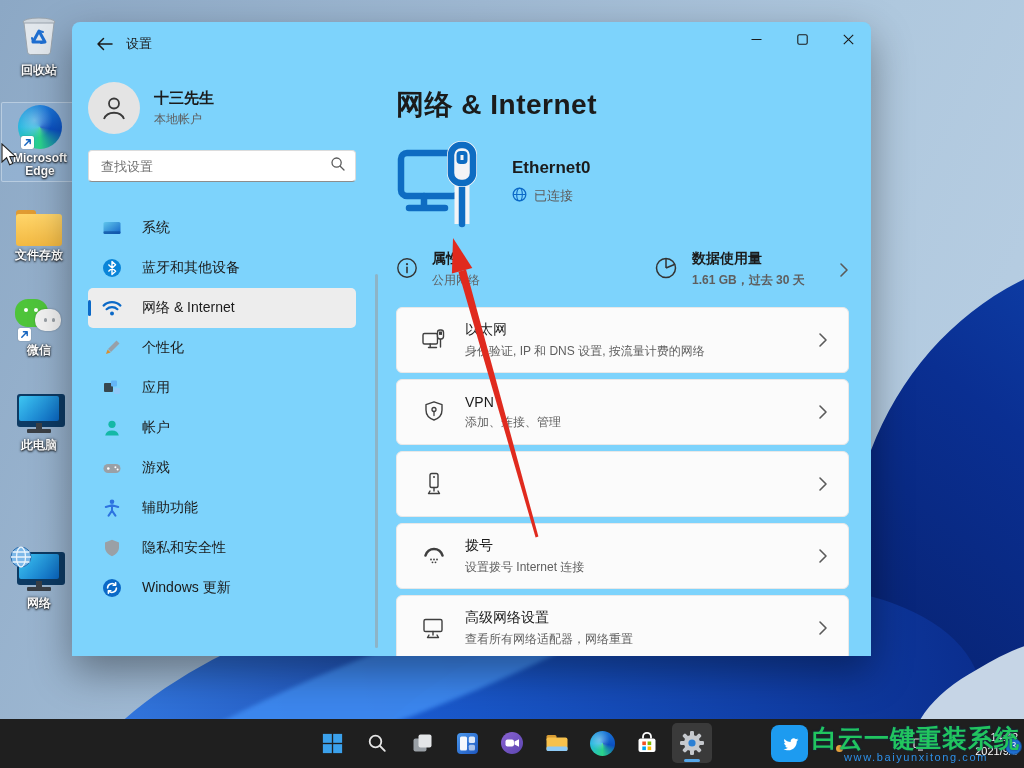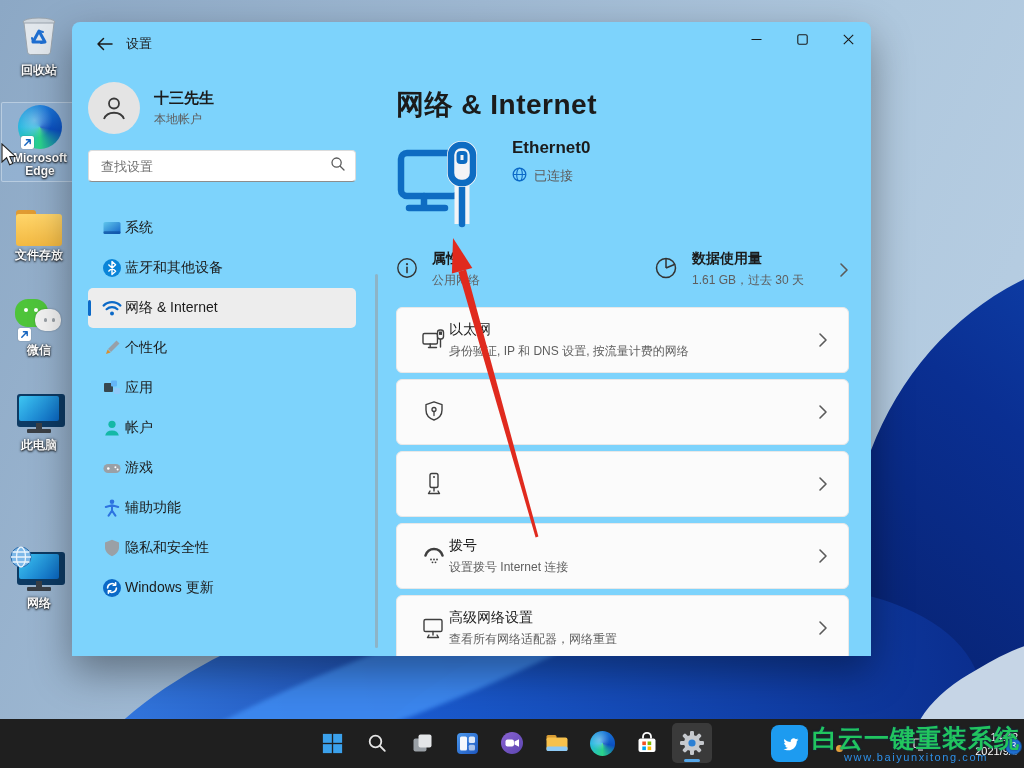--- a/index.html
+++ b/index.html
@@ -62,40 +62,40 @@
   .uinfo{margin-left:14px;}
   .uname{font-size:15px;font-weight:bold;}
   .utype{font-size:12px;color:#5e5e5e;margin-top:3px;}
   .searchbox{margin-top:16px;height:30px;background:#fff;border:1px solid #dcdcdc;border-bottom:1px solid #8d8d8d;
      border-radius:4px;display:flex;align-items:center;padding:0 9px 0 10px;}
   .searchbox input{flex:1;border:none;outline:none;font-size:13px;background:transparent;color:#1b1b1b;
      font-family:"Liberation Sans",sans-serif;}
   .searchbox input::placeholder{color:#717171;}
   .nav{margin-top:26px;}
   .nav-item{position:relative;height:40px;border-radius:5px;display:flex;align-items:center;
-     padding-left:14px;gap:3px;font-size:14px;}
+     padding-left:14px;gap:20px;font-size:14px;}
   .nav-item .ic{width:20px;height:20px;flex:none;display:grid;place-items:center;}
   .nav-item.sel{background:#ededed;}
   .nav-item.sel:before{content:"";position:absolute;left:0;top:12px;width:3px;height:16px;border-radius:2px;background:#0b69c7;}
   .side-scroll{position:absolute;right:-6px;top:208px;bottom:8px;width:3px;background:#9a9a9a;opacity:.55;border-radius:2px;}
   .main{flex:1;box-sizing:border-box;padding:0 22px 0 24px;}
   .page-title{margin-top:20px;font-size:28px;font-weight:bold;letter-spacing:.5px;}
   .hero{display:flex;align-items:flex-start;margin-top:14px;}
-  .hero-txt{margin-left:28px;}
+  .hero-txt{margin-left:28px;margin-top:20px;}
   .hero-name{font-size:17px;font-weight:bold;}
   .hero-status{display:flex;align-items:center;gap:7px;margin-top:9px;font-size:13px;color:#5d5d5d;}
   .info-row{display:flex;align-items:center;margin-top:12px;}
   .info-block{display:flex;align-items:center;gap:14px;}
   .info-block .t1{font-size:14px;font-weight:bold;}
   .info-block .t2{font-size:12px;color:#5e5e5e;margin-top:4px;}
   .cards{margin-top:18px;display:flex;flex-direction:column;gap:6px;}
   .card{height:66px;background:#fbfbfb;border:1px solid #e8e8e8;border-radius:6px;display:flex;
      align-items:center;box-sizing:border-box;padding:0 20px 0 22px;}
   .card .ic{width:30px;flex:none;display:grid;place-items:center;}
-  .card .txt{margin-left:0;}
+  .card .txt{margin-left:16px;}
   .card .t1{font-size:14px;}
   .card .t2{font-size:12px;color:#5e5e5e;margin-top:4px;}
   .chev{margin-left:auto;flex:none;display:grid;place-items:center;}
   
   .taskbar{position:absolute;left:0;top:719px;width:1024px;height:49px;background:#1f1f1f;z-index:30;}
   .tb-center{position:absolute;left:50%;top:4px;transform:translateX(-50%);display:flex;gap:5px;}
   .tb-cell{width:40px;height:40px;border-radius:5px;display:grid;place-items:center;position:relative;}
   .tb-cell.active{background:#3a3a3a;}
   .tb-cell.active:after{content:"";position:absolute;left:12px;bottom:1px;width:16px;height:3px;border-radius:2px;background:#55a6e8;}
   .tw-cell{position:absolute;left:771px;top:6px;width:37px;height:37px;border-radius:8px;background:#1d9bf0;display:grid;place-items:center;}
@@ -407,21 +407,21 @@
           </div>
           <div class="info-block">
             <span>
               <svg width="24" height="24" viewBox="0 0 24 24">
                   <circle cx="12" cy="12" r="9.5" fill="none" stroke="#333" stroke-width="1.5"></circle>
                   <path d="M12 12 V2.5 M12 12 L21 8.2" stroke="#333" stroke-width="1.5" fill="none"></path>
                 </svg>
             </span>
             <span>
               <span class="t1" style="display:block;">数据使用量</span>
-              <span class="t2" style="display:block;">1.61 GB，过去 30 天</span>
+              <span class="t2" style="display:block;font-weight:bold;">1.61 GB，过去 30 天</span>
             </span>
           </div>
           <span class="chev">
             <svg width="10" height="16" viewBox="0 0 10 16">
                 <path d="M2 2 l6 6 -6 6" stroke="#5a5a5a" stroke-width="1.6" fill="none" stroke-linecap="round" stroke-linejoin="round"></path>
               </svg>
           </span>
         </div>
 
         <div class="cards">
@@ -448,20 +448,24 @@
             </span>
           </div>
 
           <div class="card">
             <span class="ic">
               <svg width="26" height="26" viewBox="0 0 26 26">
                   <path d="M13 2.8 l8 2.8 V11 c0 5-3.3 8.4-8 10 C8.3 19.4 5 16 5 11 V5.6 z" fill="none" stroke="#3f3f3f" stroke-width="1.4" stroke-linejoin="round"></path>
                   <circle cx="13" cy="10.5" r="2" fill="none" stroke="#3f3f3f" stroke-width="1.3"></circle>
                   <path d="M13 12.5 v4" stroke="#3f3f3f" stroke-width="1.3" stroke-linecap="round"></path>
                 </svg>
+            </span>
+            <span class="txt">
+              <span class="t1" style="display:block;">VPN</span>
+              <span class="t2" style="display:block;">添加、连接、管理</span>
             </span>
             <span class="chev">
               <svg width="10" height="16" viewBox="0 0 10 16">
                   <path d="M2 2 l6 6 -6 6" stroke="#5a5a5a" stroke-width="1.6" fill="none" stroke-linecap="round" stroke-linejoin="round"></path>
                 </svg>
             </span>
           </div>
 
           <div class="card">
             <span class="ic">

